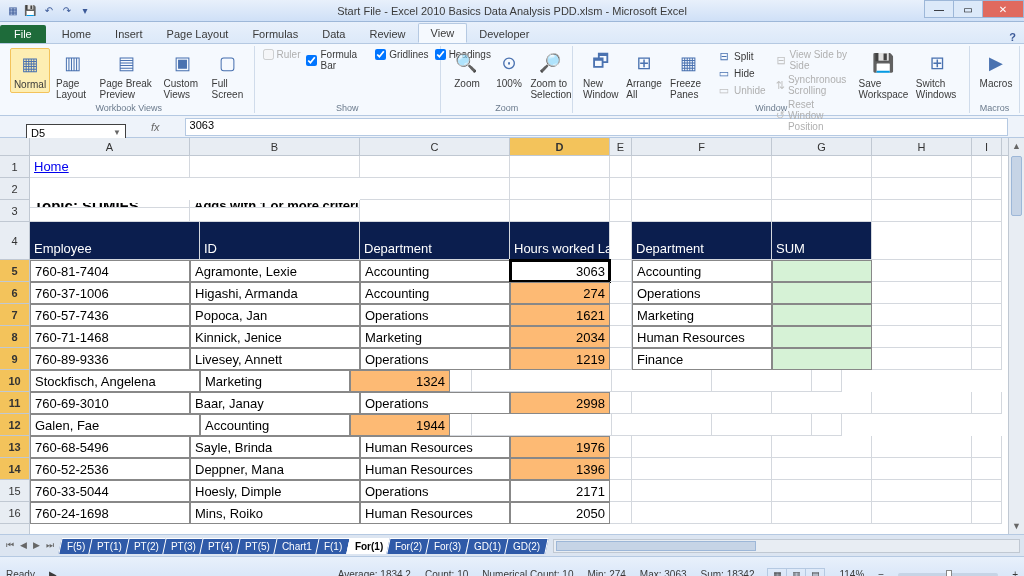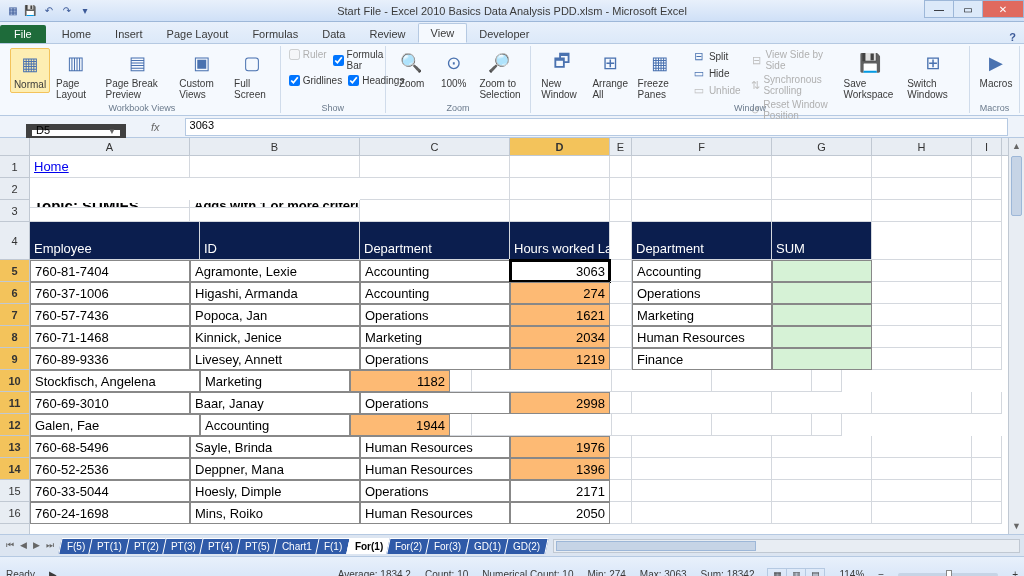--- a/index.html
+++ b/index.html
@@ -32,21 +32,21 @@
 .row { display:flex; gap:2px; align-items:flex-start;}
 .chk { display:flex; align-items:center; gap:3px; font-size:10px; color:#3a3a3a; padding:1px 2px;}
 .chk input { width:11px; height:11px;}
 .smallbtn { display:flex; align-items:center; gap:3px; font-size:10px; color:#3a3a3a; padding:1px 4px;}
 .smallbtn .ico { width:14px; height:14px; display:inline-flex; align-items:center; justify-content:center; font-size:11px; color:#4a72b0;}
 .disabled { color:#b0b0b0 !important;}
 .disabled .ico { color:#c0c0c0;}
 
 
 .fbar { height:22px; background:#eef3fa; border-bottom:1px solid #b5c9e2; display:flex; align-items:center;}
-.namebox { width:100px; margin-left:26px; border:6px solid #404040; background:#fff; height:18px; display:flex; align-items:flex-end; padding:0 4px; font-size:11px;margin-top:12px;}
+.namebox { width:100px; margin-left:26px; border:1px solid #404040; background:#fff; height:18px; display:flex; align-items:center; padding:0 4px; font-size:11px;margin-top:12px;}
 .namebox .dd { margin-left:auto; font-size:8px; color:#666;}
 .fxlabel { padding:0 25px; font-style:italic; color:#666; font-size:11px;}
 .formula { flex:1; border:1px solid #b5c9e2; background:#fff; height:18px; padding:0 4px; font-size:11px; margin-right:16px;}
 
 
 .sheet { position:relative; height: calc(576px - 22px - 22px - 72px - 22px - 22px - 20px); overflow:hidden; display:flex;}
 .rowhdrs { width:30px; background:#e8edf3; border-right:1px solid #c0c8d2;}
 .corner { height:18px; border-bottom:1px solid #c0c8d2; background:#e8edf3;}
 .rh { height:22px; border-bottom:1px solid #c0c8d2; text-align:center; font-size:11px; color:#333; line-height:22px;}
 .rh.tall { height:38px; line-height:38px;}
@@ -147,21 +147,21 @@
           <span>Custom Views</span>
         </div>
       <div class="bigbtn">
           <span class="ico">▢</span>
           <span>Full Screen</span>
         </div>
     </div>
     <div class="group-label">Workbook Views</div>
   </div>
   <div class="group">
-    <div style="display:flex;flex-direction:column;gap:2px;">
+    <div style="display:flex;flex-direction:row;gap:14px;">
       <div class="row">
         <label class="chk disabled">
             <input type="checkbox" disabled="" style="">
             <span>Ruler</span>
           </label>
         <label class="chk">
             <input type="checkbox" checked="" style="">
             <span>Formula Bar</span>
           </label>
       </div>
@@ -394,21 +394,21 @@
           <div class="c cD right bthin selrange">1219</div>
           <div class="c cE "></div>
           <div class="c cF bthin">Finance</div>
           <div class="c cG bthin sumval"></div>
           <div class="c cH "></div>
           <div class="c cI "></div>
         </div>
         <div class="r">
           <div class="c cB bthin">Stockfisch, Angelena</div>
           <div class="c cC bthin">Marketing</div>
-          <div class="c cD right bthin selrange">1182</div>
+          <div class="c cD right bthin selrange">1324</div>
           <div class="c cE "></div>
           <div class="c cF "></div>
           <div class="c cG "></div>
           <div class="c cH "></div>
           <div class="c cI "></div>
         </div>
         <div class="r">
           <div class="c cA bthin">760-69-3010</div>
           <div class="c cB bthin">Baar, Janay</div>
           <div class="c cC bthin">Operations</div>

